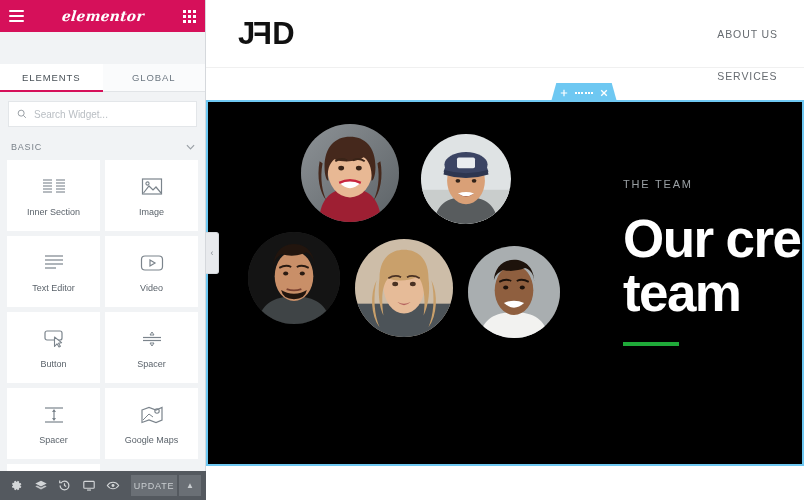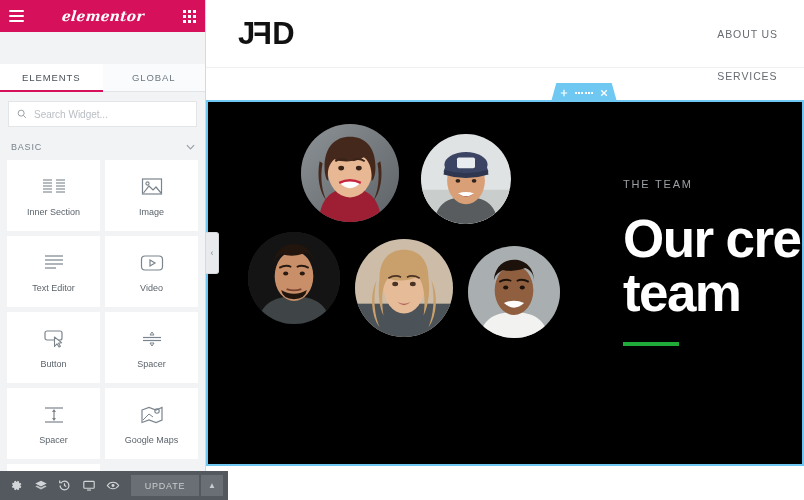--- a/index.html
+++ b/index.html
@@ -90,21 +90,21 @@
     border: 1px solid #d5d8dc; border-left: none;
     border-radius: 0 3px 3px 0;
     display: flex; align-items: center; justify-content: center;
     cursor: pointer; z-index: 40;
     font-size: 9px; color: #8a9097;
   }
 
   
   .bottom-bar {
     position: absolute; left: 0; bottom: 0;
-    width: 228px; height: 29px; background: #54595f;
+    width: 206px; height: 29px; background: #54595f;
     display: flex; align-items: center; padding: 0 5px; gap: 1px; z-index: 45;
   }
   .bb-btn {
     width: 23px; height: 29px; display: flex; align-items: center; justify-content: center;
     cursor: pointer; color: #d3d6d8;
   }
   .update-btn {
     margin-left: 6px; flex: 1; height: 21px; background: #6a6f75;
     color: #c9cdd0; font-size: 9px; letter-spacing: .8px;
     display: flex; align-items: center; justify-content: center;

